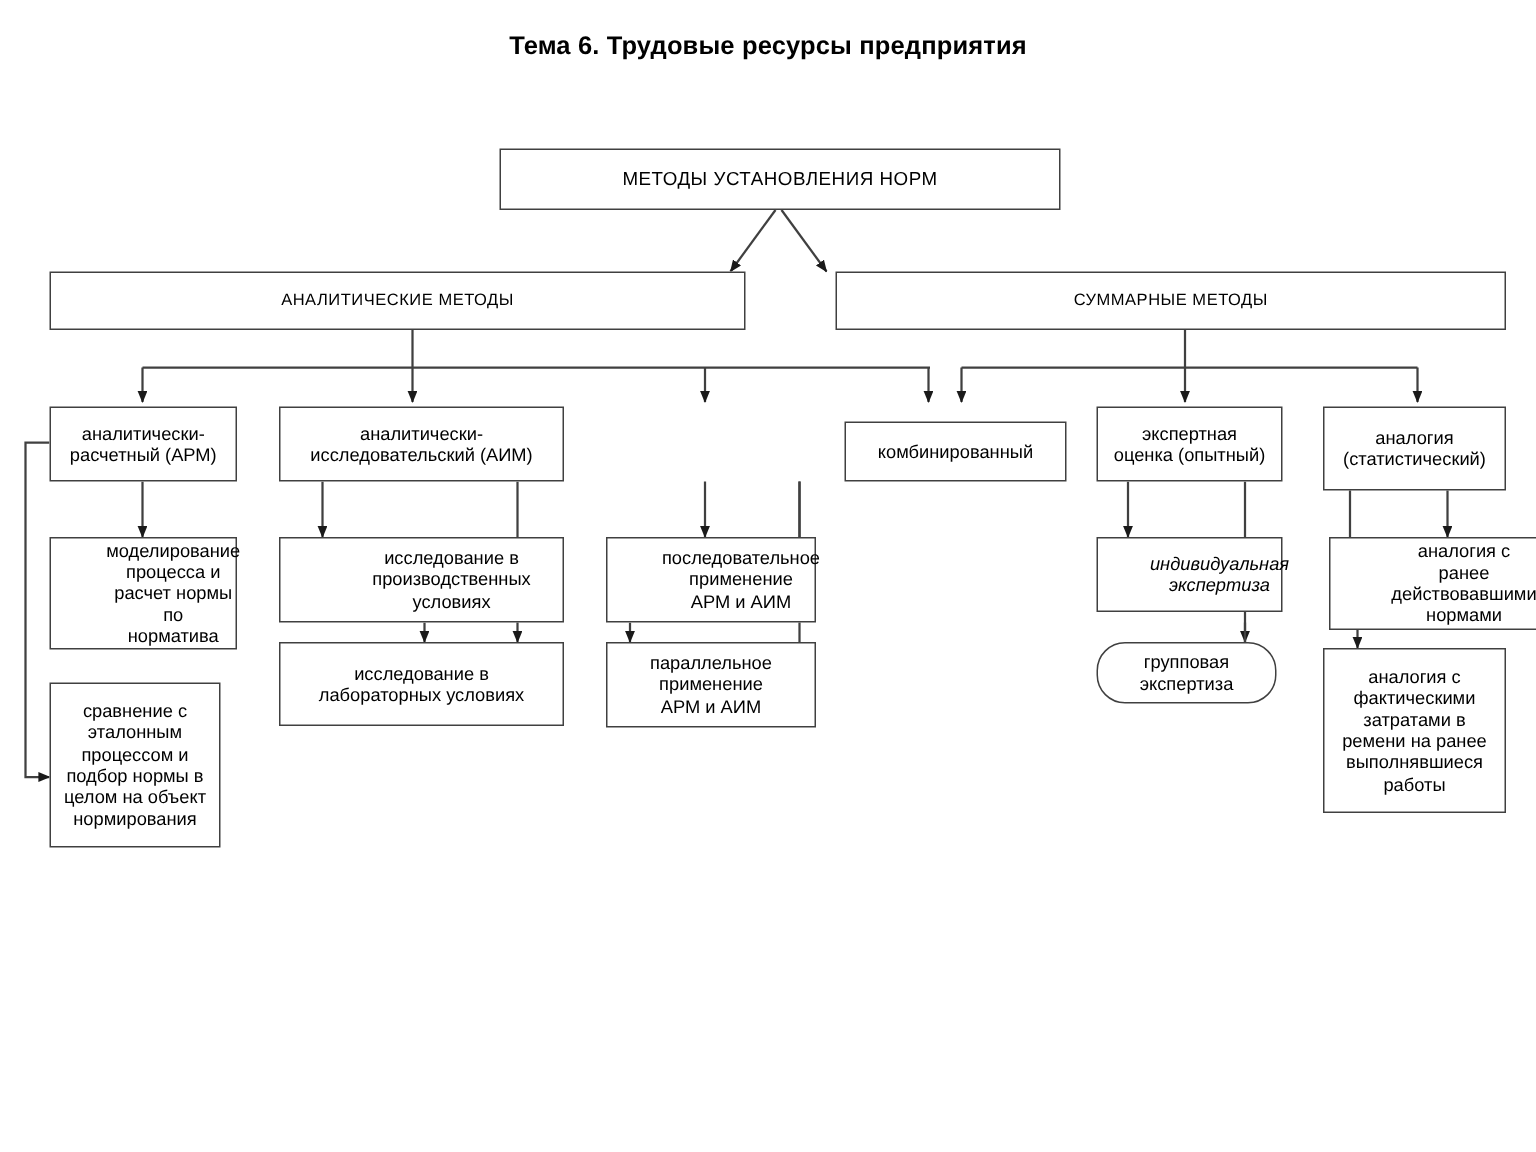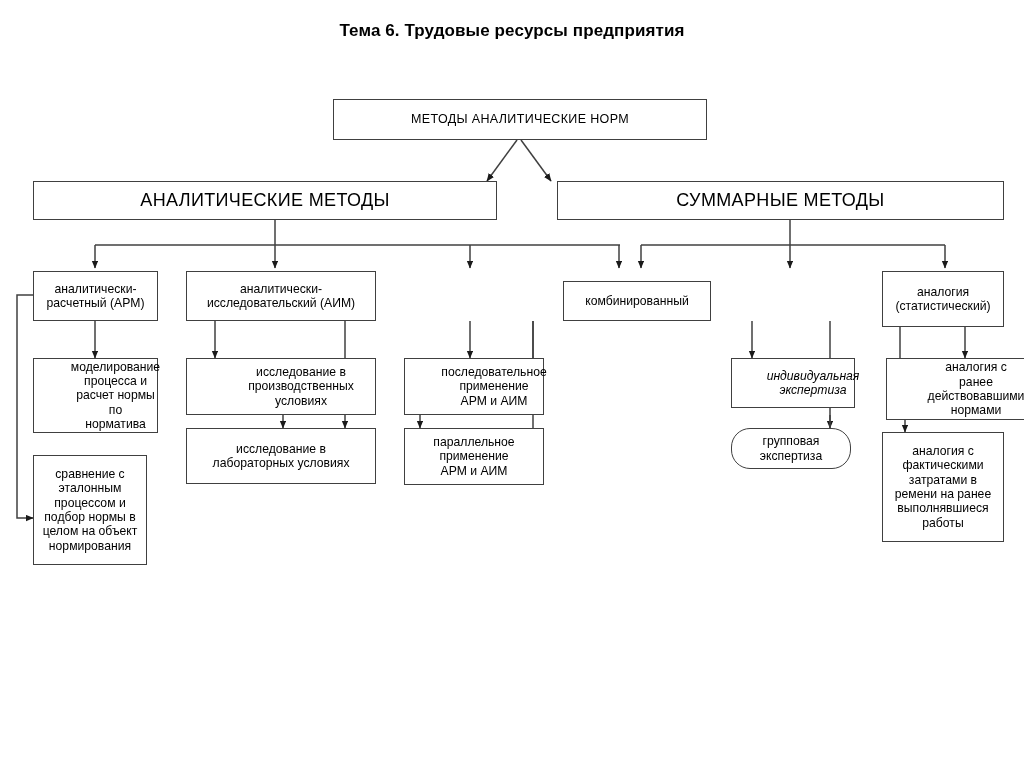--- a/index.html
+++ b/index.html
@@ -49,21 +49,21 @@
     text-align: center;
     line-height: 1.17;
     padding: 2px 4px;
     white-space: pre-line;
   }
   .node.lvl1 {
     font-size: 12.5px;
     letter-spacing: 0.35px;
   }
   .node.lvl2 {
-    font-size: 18px;
+    font-size: 11px;
     letter-spacing: 0.35px;
   }
   .node.lvl3 {
     font-size: 12.2px;
   }
   .node.lvl4 {
     font-size: 12.2px;
     padding-left: 44px;
   }
   .node.lvl5 {
@@ -124,30 +124,32 @@
 
       <path d="M830,415 L830,428"></path>
 
       <path d="M965,321 L965,358" marker-end="url(#arrow)"></path>
       <path d="M900,321 L900,358"></path>
 
       <path d="M905,420 L905,432" marker-end="url(#arrow)"></path>
     </g>
   </svg>
 
-  <div class="node lvl1" style="left:333px; top:99px; width:374px; height:41px;">МЕТОДЫ АНАЛИТИЧЕСКИЕ НОРМ</div>
+  <div class="node lvl1" style="left:333px; top:99px; width:374px; height:41px;">МЕТОДЫ УСТАНОВЛЕНИЯ НОРМ</div>
 
   <div class="node lvl2" style="left:33px; top:181px; width:464px; height:39px;">АНАЛИТИЧЕСКИЕ МЕТОДЫ</div>
   <div class="node lvl2" style="left:557px; top:181px; width:447px; height:39px;">СУММАРНЫЕ МЕТОДЫ</div>
 
   <div class="node lvl3" style="left:33px; top:271px; width:125px; height:50px;">аналитически-
 расчетный (АРМ)</div>
   <div class="node lvl3" style="left:186px; top:271px; width:190px; height:50px;">аналитически-
 исследовательский (АИМ)</div>
   <div class="node lvl3" style="left:563px; top:281px; width:148px; height:40px;">комбинированный</div>
+  <div class="node lvl3" style="left:731px; top:271px; width:124px; height:50px;">экспертная
+оценка (опытный)</div>
   <div class="node lvl3" style="left:882px; top:271px; width:122px; height:56px;">аналогия
 (статистический)</div>
 
   <div class="node lvl4" style="left:33px; top:358px; width:125px; height:75px;">моделирование
 процесса и
 расчет нормы по
 норматива</div>
   <div class="node lvl4" style="left:186px; top:358px; width:190px; height:57px;">исследование в
 производственных
 условиях</div>

